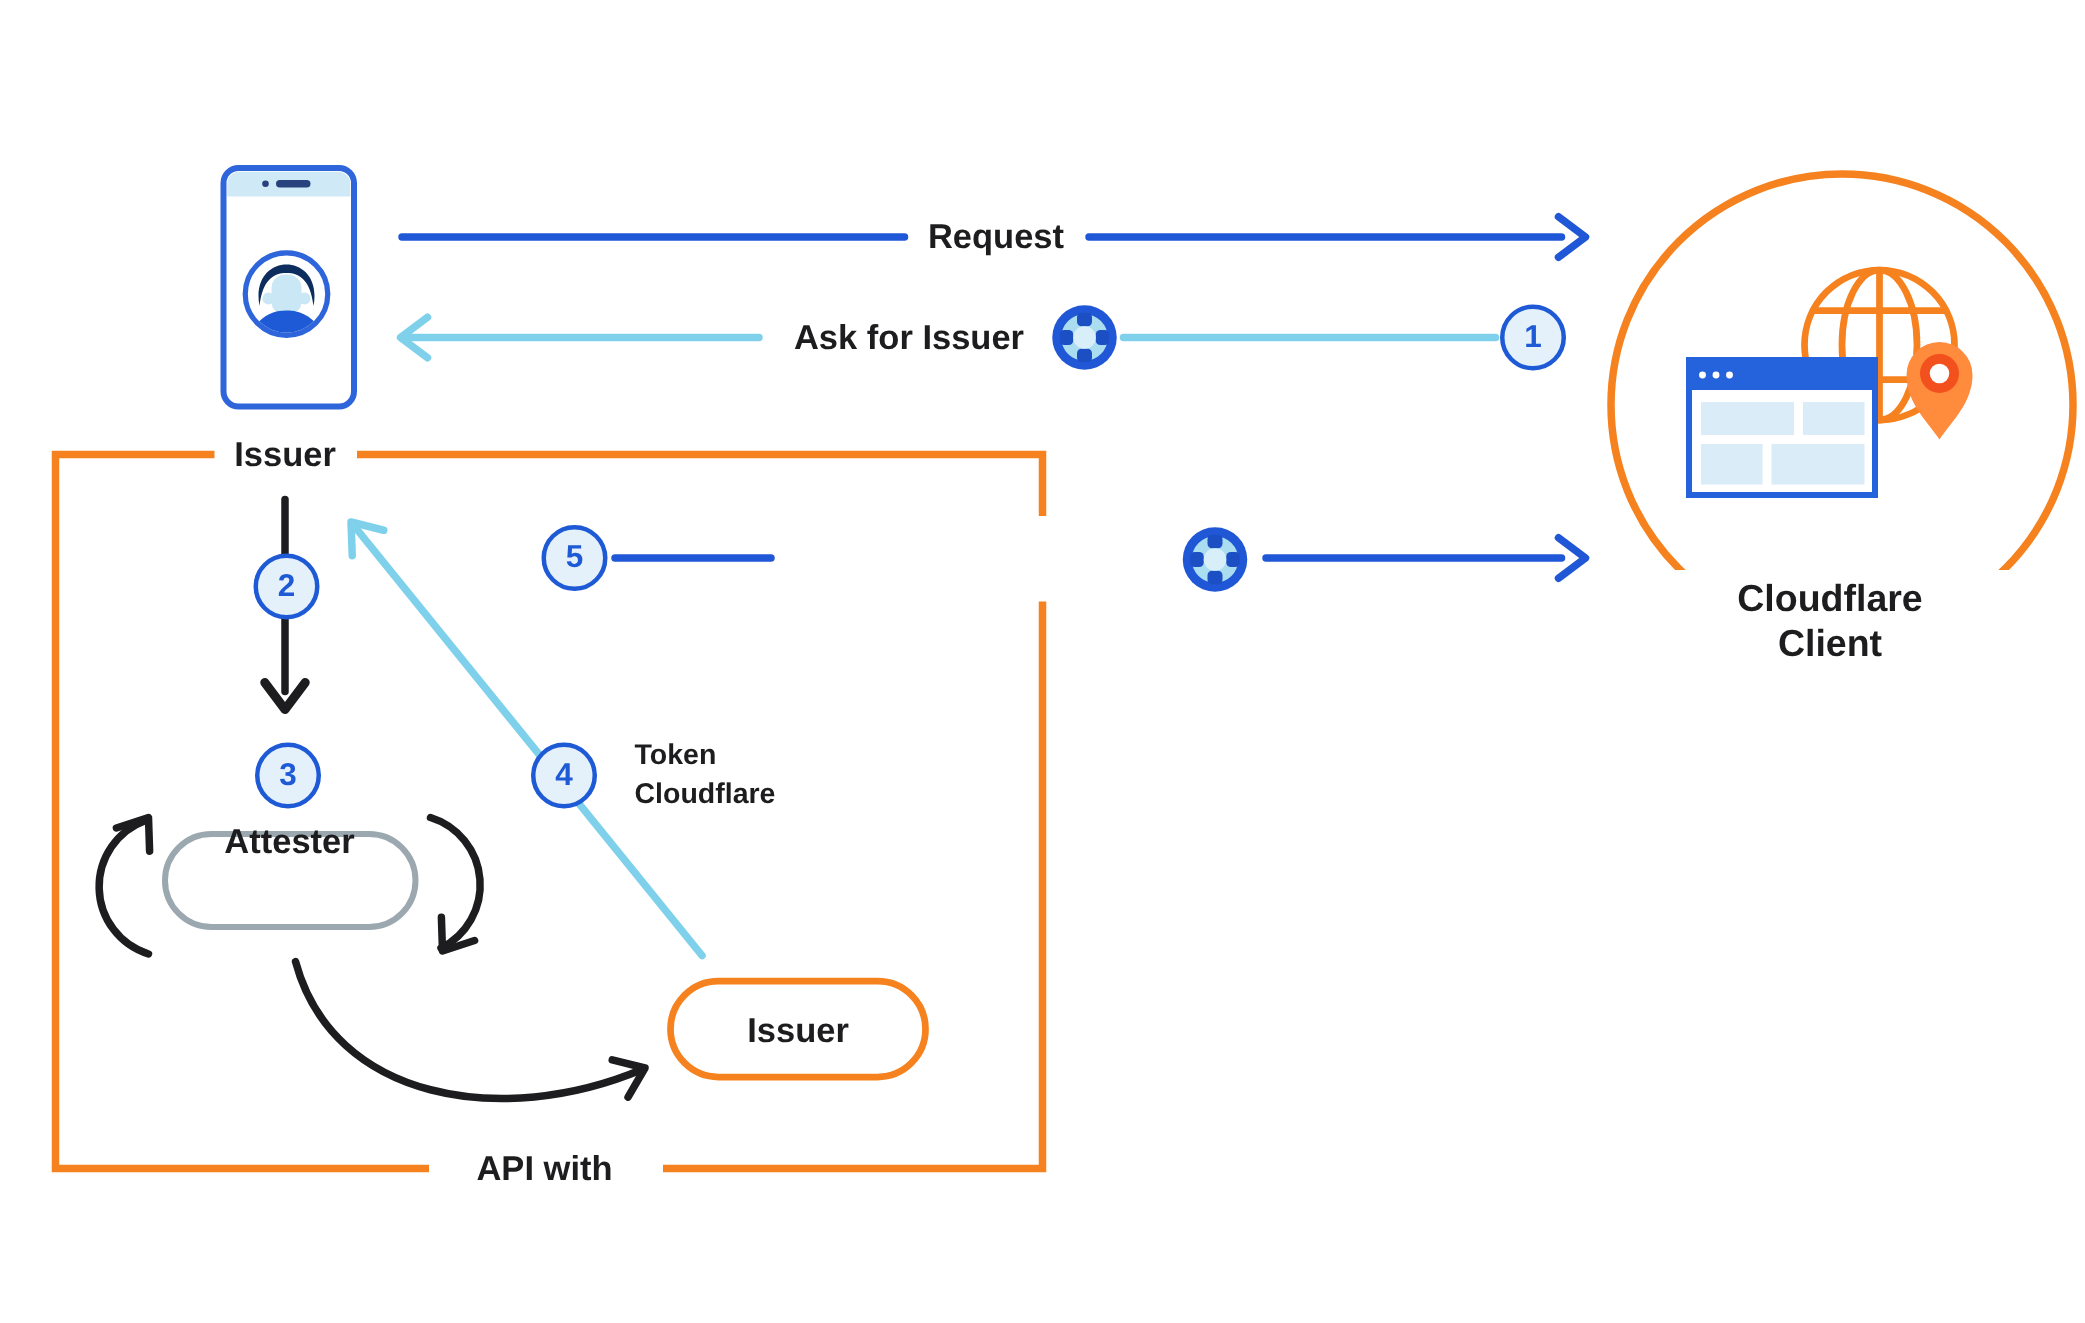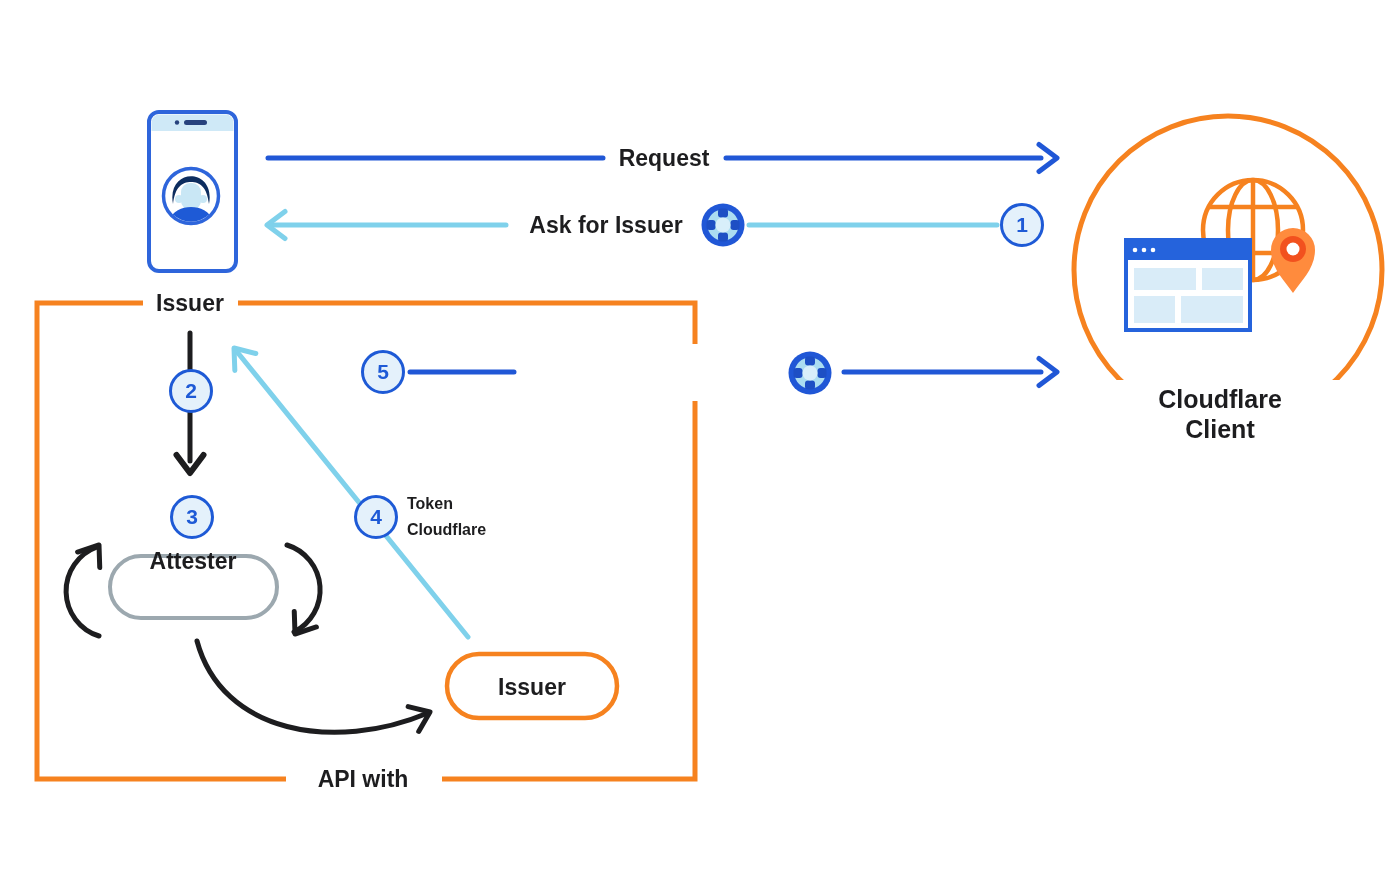--- a/index.html
+++ b/index.html
@@ -18,21 +18,21 @@
   .s-pblue{stroke:#2E65DB;}
   .w4{stroke-width:4;} .w45{stroke-width:4.5;} .w5{stroke-width:5;} .w6{stroke-width:6;}
   .nofill{fill:none;}
   .round{stroke-linecap:round;stroke-linejoin:round;}
   
   .label{
     position:absolute;transform:translate(-50%,-50%);
     font-weight:700;font-size:23px;color:var(--black,#1D1D1F);
     white-space:nowrap;line-height:1;
   }
-  .label.tg{transform:none;text-align:left;font-size:16px;line-height:26px;}
+  .label.tg{transform:none;text-align:left;font-size:19px;line-height:26px;margin-left:16px;}
   .label.origin-label{transform:translateX(-50%);text-align:center;font-size:25px;line-height:30px;}
   
   .badge{
     position:absolute;transform:translate(-50%,-50%);
     width:44px;height:44px;box-sizing:border-box;border-radius:50%;
     border:3.5px solid var(--badge-text,#1E5AD6);
     background:var(--badge-fill,#E4F1FB);
     color:var(--badge-text,#1E5AD6);
     font-weight:700;font-size:21px;
     display:flex;align-items:center;justify-content:center;

